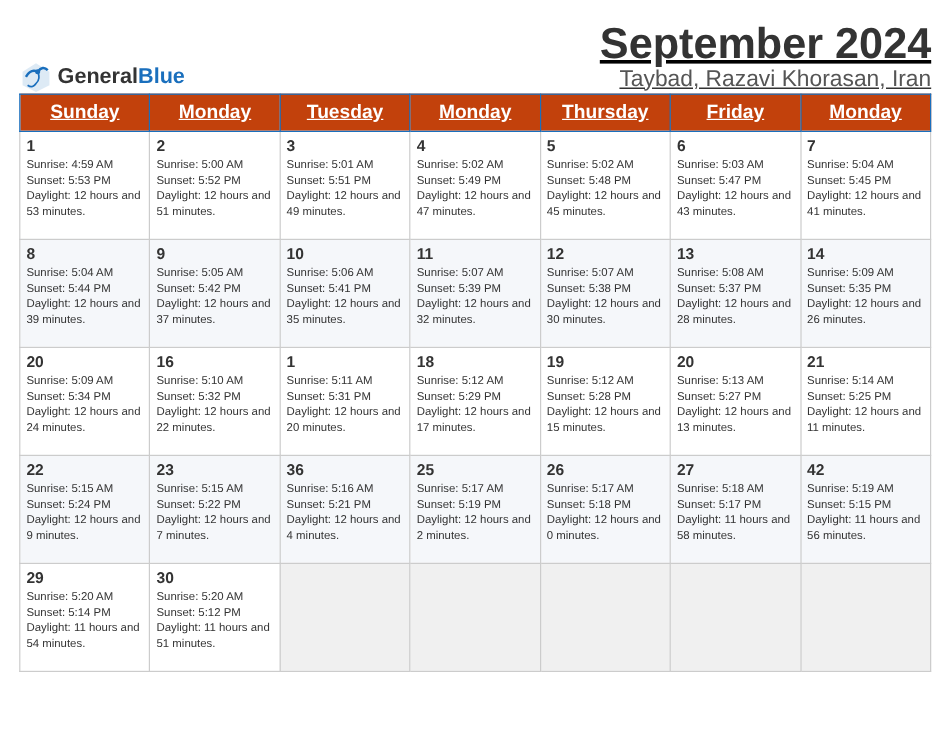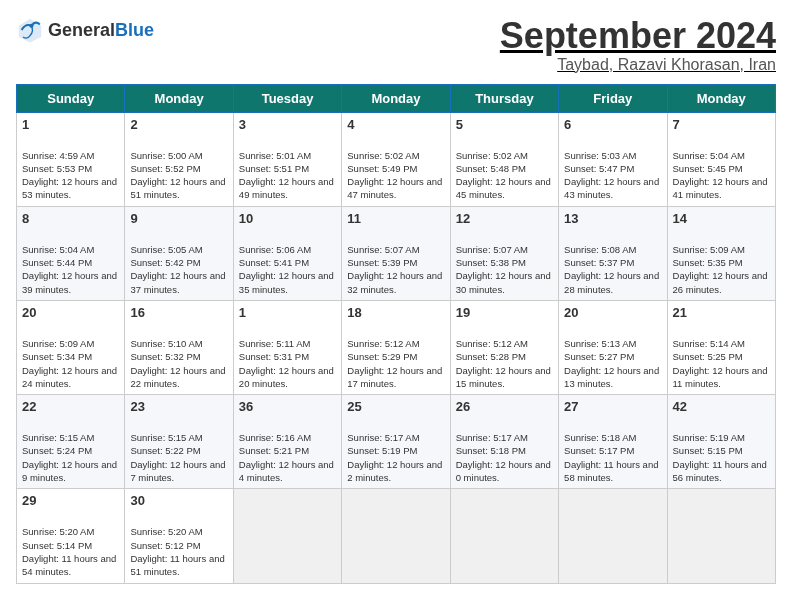--- a/index.html
+++ b/index.html
@@ -6,22 +6,21 @@
     body {
       font-family: Arial, sans-serif;
       background: #fff;
       width: 792px;
       min-height: 612px;
       padding: 16px;
     }
     .header {
       display: flex;
       justify-content: space-between;
-      align-items: flex-start;
-      margin-bottom: 10px;
+      align-items: flex-end;
     }
     .logo {
       display: flex;
       align-items: center;
       gap: 4px;
     }
     .logo-text-general {
       font-size: 18px;
       font-weight: bold;
       color: #333;
@@ -39,36 +38,37 @@
       text-align: right;
       text-decoration: underline;
     }
     .month-title {
       font-size: 36px;
       font-weight: bold;
       color: #333;
       line-height: 1.1;
     }
     .location-title {
-      font-size: 16px;
+      font-size: 19px;
       color: #555;
     }
     table {
       width: 100%;
       border-collapse: collapse;
       table-layout: fixed;
     }
     thead tr th {
-      background-color: #0f766e;
+      background-color: #c2410c;
       color: #fff;
-      font-size: 13px;
+      font-size: 16px;
       font-weight: bold;
       padding: 6px 4px;
       text-align: center;
       border: 1px solid #1a6fbd;
+      text-decoration: underline;
     }
     tbody tr td {
       border: 1px solid #ccc;
       vertical-align: top;
       padding: 4px 5px;
       font-size: 10px;
       color: #333;
       height: 90px;
       background: #fff;
     }
@@ -78,21 +78,20 @@
     .day-num {
       font-size: 13px;
       font-weight: bold;
       display: block;
       margin-bottom: 2px;
     }
     .cell-text {
       font-size: 9.5px;
       line-height: 1.4;
       color: #333;
-      margin-top: 17px;
     }
     .empty-cell {
       background: #f0f0f0 !important;
     }
   </style>
 </head>
 <body>
 
 <div class="header">
   <div class="logo">

